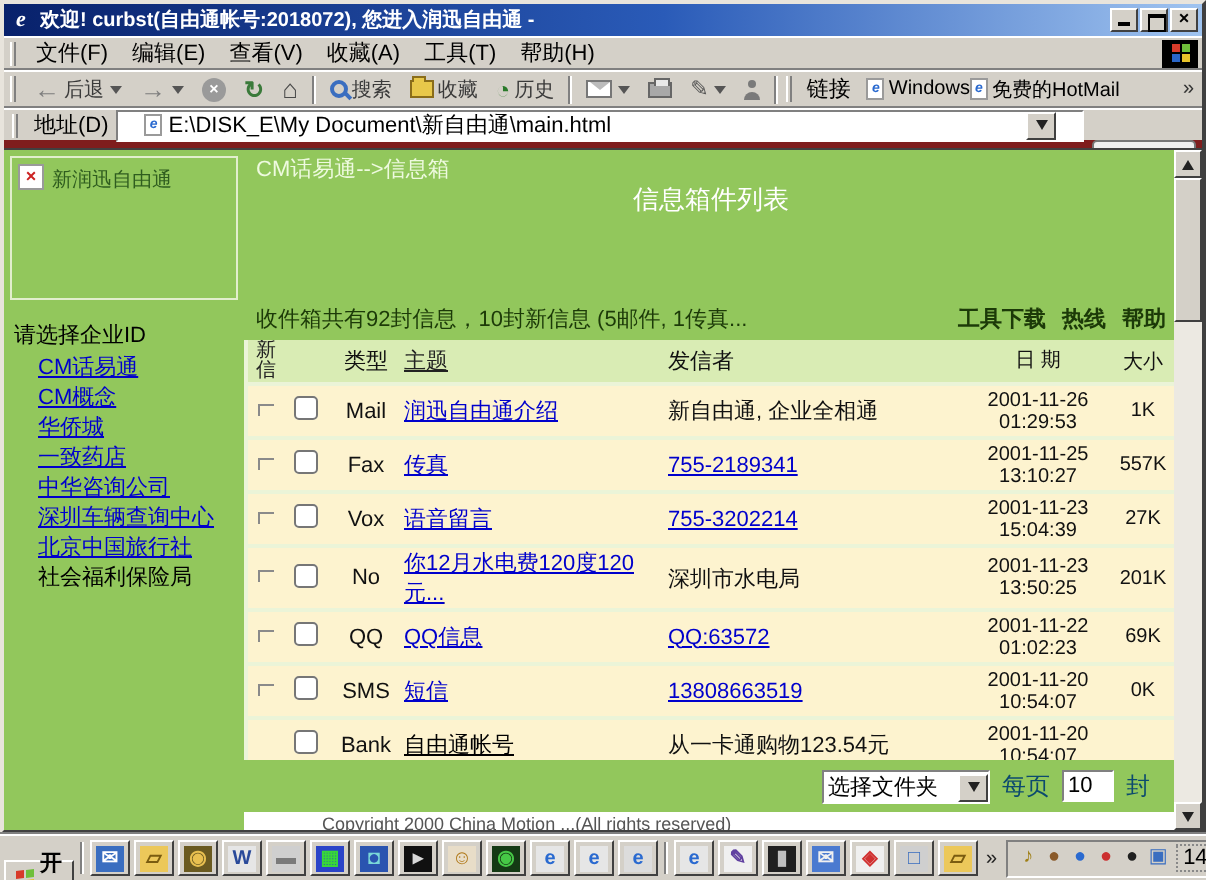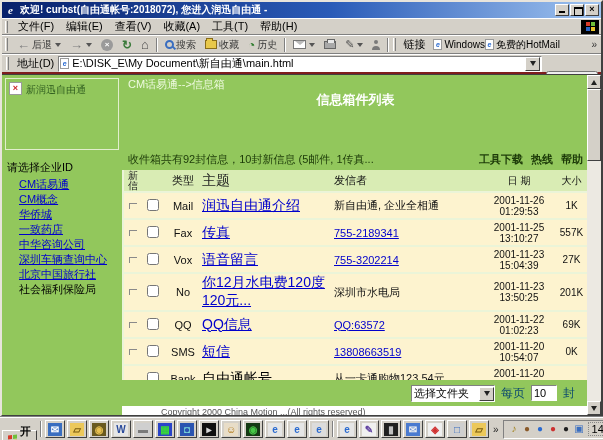--- a/index.html
+++ b/index.html
@@ -61,24 +61,24 @@
   .i-person::before { content:""; position:absolute; top:0; left:2px; width:4px; height:4px; border-radius:50%; background:#7a7a7a; }
   .i-person::after { content:""; position:absolute; bottom:0; left:0; width:8px; height:4px; border-radius:4px 4px 0 0; background:#7a7a7a; }
   .links-area { display:inline-flex; align-items:center; gap:8px; margin-left:2px; }
   .link-item { display:inline-flex; align-items:center; gap:2px; color:#000; font-size:10px; }
   .i-page { width:9px; height:11px; background:#fff; border:1px solid #9a9a9a; font-size:7px; line-height:10px;
     color:#2a6ad0; text-align:center; font-style:italic; font-weight:bold; display:inline-block; }
   .i-page::before { content:"e"; }
   .chev { margin-left:auto; color:#333; font-size:10px; padding:0 2px; }
 
   .addressbar { height:20px; display:flex; align-items:center; border-top:1px solid #fff;
-    border-bottom:2px solid #7f1d1d; padding:0 3px; gap:4px; flex:0 0 auto; }
+    border-bottom:4px solid #7f1d1d; padding:0 3px; gap:4px; flex:0 0 auto; }
   .addr-label { color:#000; }
   .addr-field { flex:1; display:flex; align-items:center; background:#fff;
-    border:1px solid; border-color:#808080 #fff #fff #808080; height:16px; padding:0 1px; gap:3px; }
+    border:1px solid; border-color:#808080 #fff #fff #808080; height:16px; padding:0 13px; gap:3px; }
   .addr-field input { border:none; outline:none; flex:1; font-size:11px; font-family:inherit; height:13px; }
   .drop-btn { width:15px; height:14px; background:#d4d0c8; border:1px solid; border-color:#fff #404040 #404040 #fff;
     display:flex; align-items:center; justify-content:center; padding:0; }
   .go-btn { display:inline-flex; align-items:center; gap:3px; padding:0 4px; color:#000;margin-top:37px; }
   .i-go::before { content:"↪"; color:#2a8a7a; font-size:12px; font-weight:bold; }
 
   
   .content { flex:1; display:flex; border-top:1px solid #404040; overflow:hidden; background:#fff; }
   .sidebar { width:120px; background:#92c75c; flex:0 0 auto; padding:3px; overflow:hidden; }
   .logo-box { border:1px solid #e2eecd; height:72px; padding:3px; display:flex; gap:4px; align-items:flex-start; }
@@ -87,33 +87,33 @@
   .broken-img::before { content:"×"; }
   .logo-text { font-size:10px; color:#2f5d1f; padding-top:1px; }
   .sb-prompt { color:#000; margin:10px 0 2px 2px; font-size:11px; }
   .sb-links { padding-left:14px; }
   .sb-link { display:block; color:#0000cc; text-decoration:underline; font-size:11px; line-height:15px; cursor:pointer; }
   .sb-plain { display:block; color:#000; font-size:11px; line-height:15px; }
 
   .main { flex:1; display:flex; flex-direction:column; overflow:hidden; background:#ebf4d8; }
   .green-head { background:#92c75c; padding:2px 4px 3px 6px; flex:0 0 auto; }
   .crumb { color:#eefadf; font-size:11px; }
-  .list-title { color:#fff; font-size:13px; text-align:center; line-height:16px;font-weight:bold; }
+  .list-title { color:#fff; font-size:13px; text-align:center; line-height:16px; }
   .sum-row { display:flex; align-items:baseline; font-size:11px; }
   .summary { color:#1c3a08; flex:1; }
   .head-links { display:flex; gap:8px; font-weight:bold; color:#1c3a08; }
   .head-link { cursor:pointer;margin-top:44px; }
 
   .msg-table { flex:1; display:flex; flex-direction:column; padding:0 0 0 2px; overflow:hidden; }
   .trow { display:flex; align-items:center; background:#fdf3cf; margin-bottom:2px; min-height:25px; flex:0 0 auto; }
   .trow.hdr { background:#d9ecb4; min-height:21px; font-size:11px; color:#222; }
   .c-new { width:18px; text-align:center; flex:0 0 auto; font-size:10px; line-height:10px; }
   .c-chk { width:22px; text-align:center; flex:0 0 auto; }
   .c-type { width:38px; text-align:center; flex:0 0 auto; font-size:11px; color:#111; }
-  .c-subj { width:132px; flex:0 0 auto; font-size:14px; padding-right:2px; }
+  .c-subj { width:132px; flex:0 0 auto; font-size:11px; padding-right:2px;text-decoration:underline; }
   .c-sender { width:148px; flex:0 0 auto; font-size:11px; color:#111; }
   .c-date { width:74px; text-align:center; flex:0 0 auto; font-size:10px; line-height:11px; color:#111; }
   .c-size { flex:1; text-align:center; font-size:10px; color:#111; }
   .msg-link { color:#0000cc; text-decoration:underline; cursor:pointer; }
   .new-mark { display:inline-block; width:8px; height:6px; border-left:1px solid #8a8a8a; border-top:1px solid #8a8a8a; }
   .trow input[type="checkbox"] { width:12px; height:12px; }
   .filler { margin-bottom:2px; flex:0 0 auto; }
   .f1 { background:#fdf7e2; height:11px; }
   .f2 { background:#f9edc6; height:11px; }
   .f3 { background:#fdf7e2; flex:1 1 auto; min-height:4px; }

